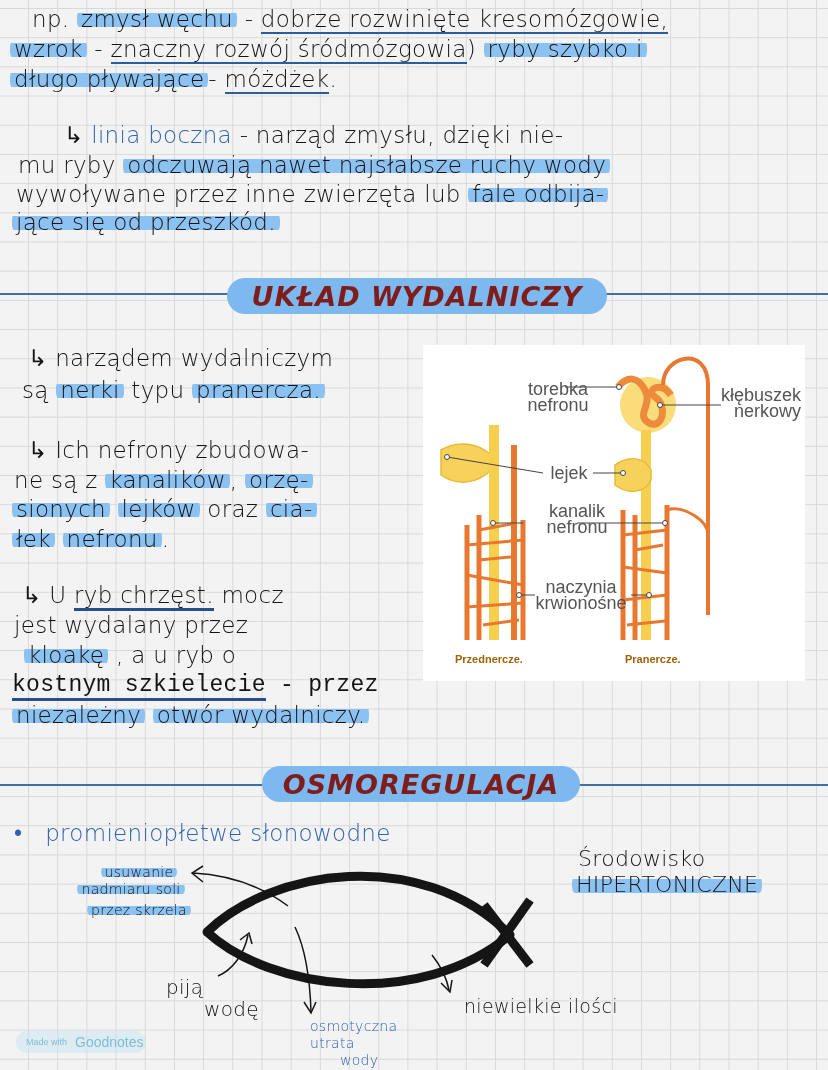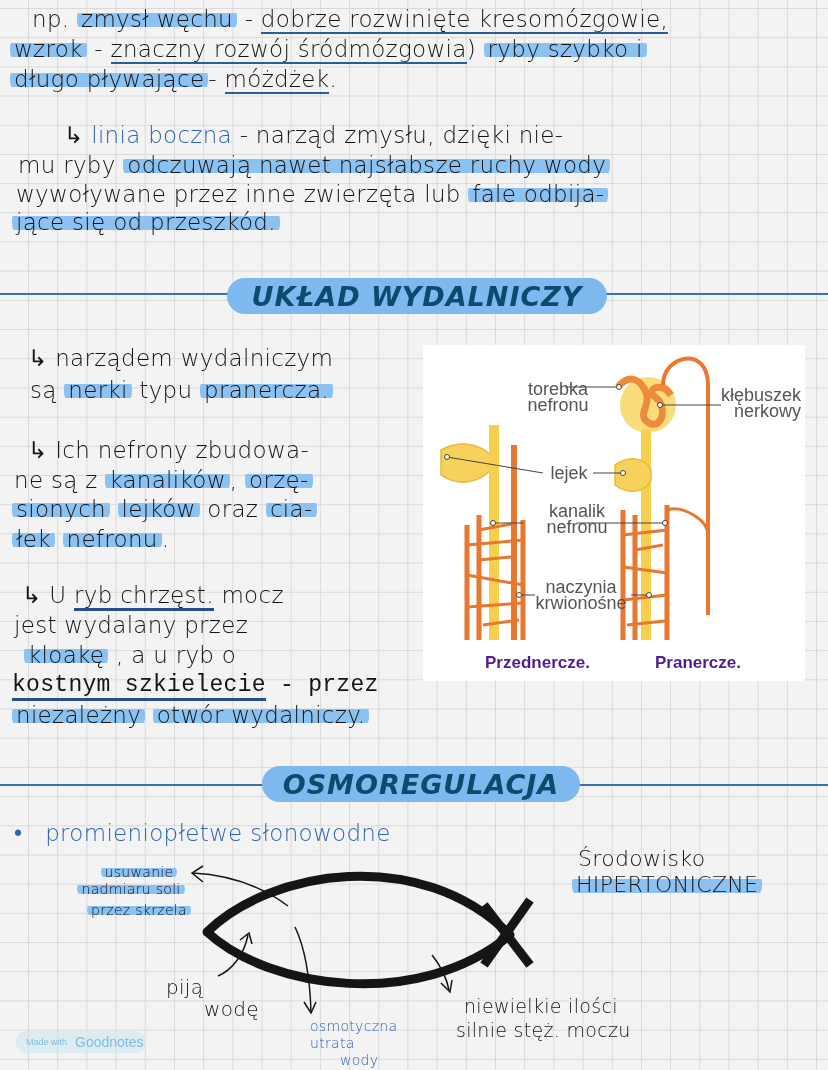--- a/index.html
+++ b/index.html
@@ -26,33 +26,33 @@
     background: linear-gradient(to bottom, transparent 28%, #8cc2f2 28%, #8cc2f2 82%, transparent 82%);
     border-radius: 10px; padding: 0 4px;
   }
   .ul { border-bottom: 2px solid #2b5c9e; padding-bottom: 0; }
   .ul-thick { border-bottom: 3px solid #284f8c; }
   .divider { position: absolute; left: 0; width: 828px; height: 2px; background: #3f6fa8; }
   .pill {
     position: absolute; background: #7db8ef; border-radius: 20px;
     display: flex; align-items: center; justify-content: center;
     font-family: "DejaVu Sans", sans-serif; font-weight: bold; font-style: italic;
-    letter-spacing: 1px; color: #0c4a6e; font-size: 27px;
+    letter-spacing: 1px; color: #7f1d1d; font-size: 27px;
   }
   .figure {
     position: absolute; left: 423px; top: 345px; width: 382px; height: 336px;
     background: #ffffff;
   }
   .fig-label {
     position: absolute; font-family: "Liberation Sans", sans-serif;
     font-size: 18px; line-height: 16px; color: #555; text-align: center;
   }
   .fig-caption {
     position: absolute; font-family: "Liberation Sans", sans-serif;
-    font-size: 17px; font-weight: bold; color: #4c1d95; margin-left: 30px;
+    font-size: 11px; font-weight: bold; color: #a16207;
   }
   .small-hw { font-size: 14px; line-height: 17px; }
   .goodnotes {
     position: absolute; left: 16px; top: 1031px; width: 130px; height: 22px;
     border-radius: 11px; background: rgba(200,230,240,0.55);
     display: flex; align-items: center; gap: 8px; padding-left: 10px; box-sizing: border-box;
     font-family: "Liberation Sans", sans-serif; color: #7fbdd6;
   }
   .goodnotes .mw { font-size: 9px; }
   .goodnotes .gn { font-size: 14px; }
@@ -96,21 +96,21 @@
 
 <div class="divider" style="top:293px;"></div>
 <div class="pill" style="left:227px; top:278px; width:380px; height:36px;">
   <span>UKŁAD WYDALNICZY</span>
 </div>
 
 <div class="abs hw" style="left:28px; top:345px;">
   <span>↳</span>
   <span>narządem wydalniczym</span>
 </div>
-<div class="abs hw" style="left:30px; top:377px;">
+<div class="abs hw" style="left:22px; top:377px;">
   <span>są</span>
   <span class="hl">nerki</span>
   <span>typu</span>
   <span class="hl">pranercza.</span>
 </div>
 
 <div class="abs hw" style="left:28px; top:437px;">
   <span>↳</span>
   <span>Ich nefrony zbudowa-</span>
 </div>
@@ -256,19 +256,18 @@
 </div>
 
 <div class="abs hw blue small-hw" style="left:310px; top:1018px;">
   <div>osmotyczna</div>
   <div>utrata</div>
   <div style="margin-left:30px;">wody</div>
 </div>
 
 <div class="abs hw" style="left:456px; top:994px; font-size:19px; line-height:24px;">
   <div style="margin-left:8px;">niewielkie ilości</div>
-  <div>silnie stęż. moczu</div>
 </div>
 
 <div class="goodnotes">
   <span class="mw">Made with</span>
   <span class="gn">Goodnotes</span>
 </div>
 
 </body></html>

